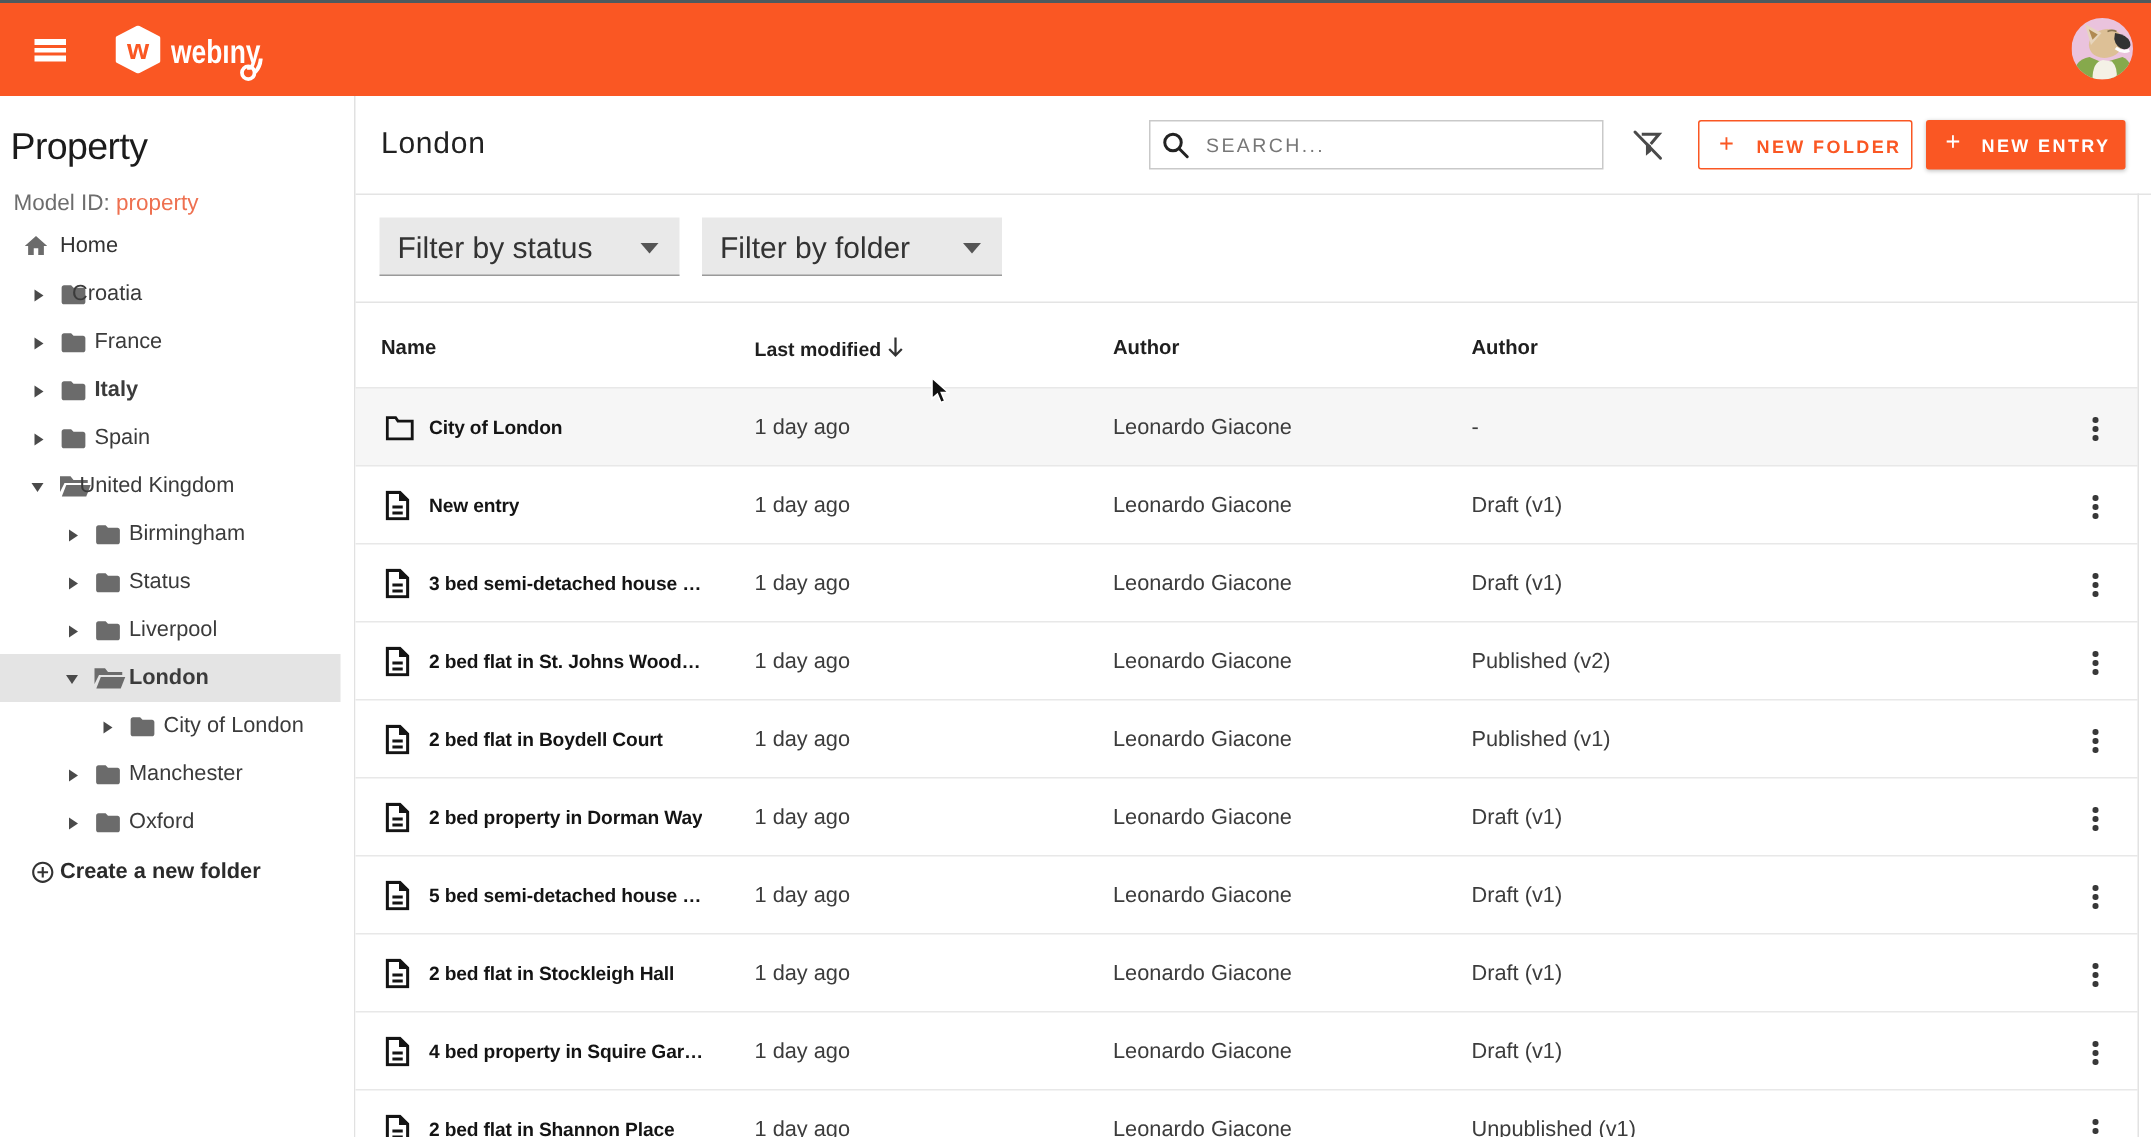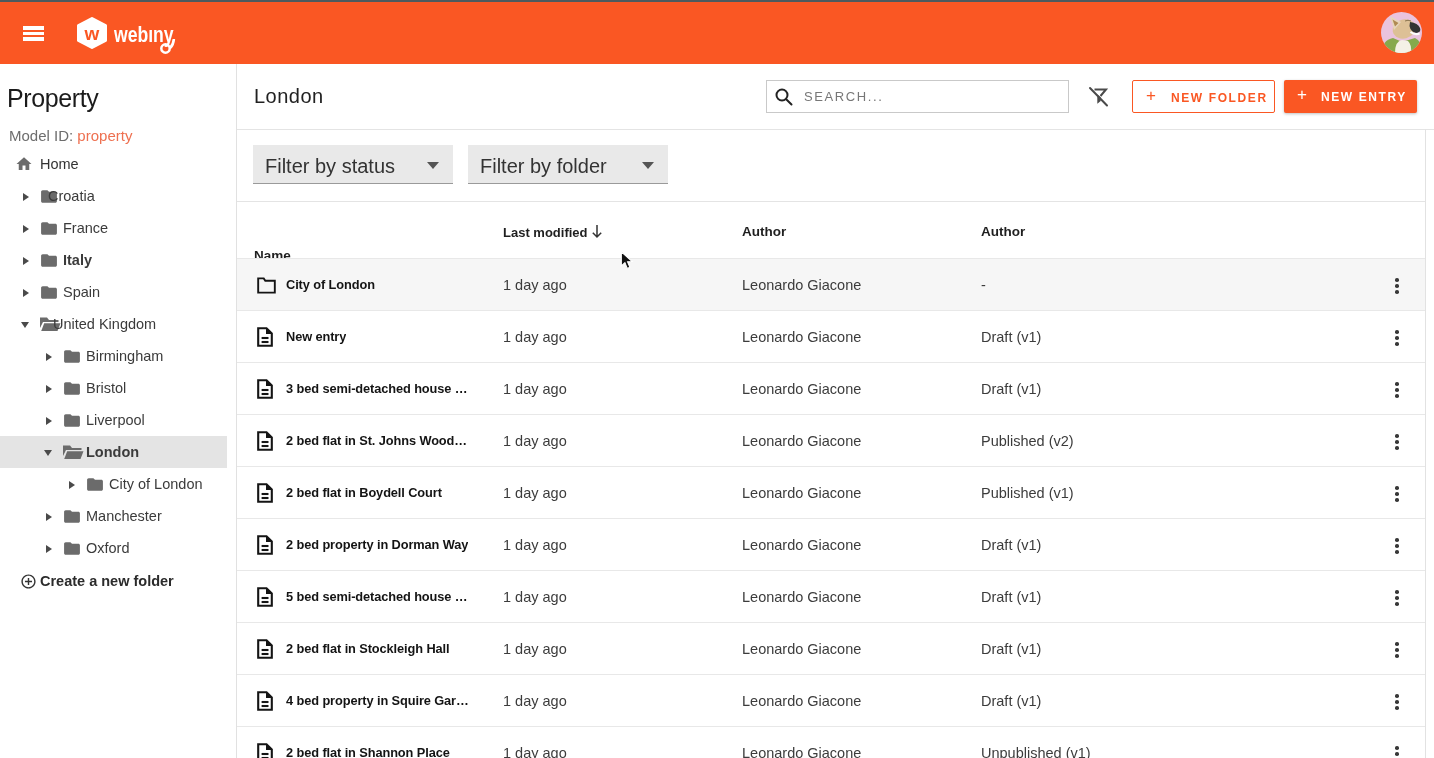--- a/index.html
+++ b/index.html
@@ -135,21 +135,21 @@
       <span class="fico" style="left:62px;"><svg width="20" height="19" viewBox="0 0 24 24">
           <path fill="#6b6b6b" d="M10 4H4c-1.1 0-2 .9-2 2v12c0 1.1.9 2 2 2h16c1.1 0 2-.9 2-2V8c0-1.1-.9-2-2-2h-8l-2-2z"></path>
         </svg></span>
       <span class="lbl" style="left:86px; ">Birmingham</span>
     </div>
     <div class="trow abs" style="top:372px;">
       <span class="tri r" style="left:46px;"></span>
       <span class="fico" style="left:62px;"><svg width="20" height="19" viewBox="0 0 24 24">
           <path fill="#6b6b6b" d="M10 4H4c-1.1 0-2 .9-2 2v12c0 1.1.9 2 2 2h16c1.1 0 2-.9 2-2V8c0-1.1-.9-2-2-2h-8l-2-2z"></path>
         </svg></span>
-      <span class="lbl" style="left:86px; ">Bristol</span>
+      <span class="lbl" style="left:86px; ">Status</span>
     </div>
     <div class="trow abs" style="top:404px;">
       <span class="tri r" style="left:46px;"></span>
       <span class="fico" style="left:62px;"><svg width="20" height="19" viewBox="0 0 24 24">
           <path fill="#6b6b6b" d="M10 4H4c-1.1 0-2 .9-2 2v12c0 1.1.9 2 2 2h16c1.1 0 2-.9 2-2V8c0-1.1-.9-2-2-2h-8l-2-2z"></path>
         </svg></span>
       <span class="lbl" style="left:86px; ">Liverpool</span>
     </div>
     <div class="trow abs" style="top:436px;">
       <span class="tri d" style="left:44px;"></span>
@@ -211,21 +211,21 @@
 <div class="abs" id="hdr-border"></div>
 <div class="abs fsel" style="left:253px;">
     <span class="ftxt">Filter by status</span>
     <span class="farr"></span>
   </div>
 <div class="abs fsel" style="left:468px;">
     <span class="ftxt">Filter by folder</span>
     <span class="farr"></span>
   </div>
 <div class="abs" id="filter-border"></div>
-<div class="abs th" style="left:254px;margin-top:24px;">Name</div>
+<div class="abs th" style="left:254px;">Name</div>
 <div class="abs th" style="left:503px; font-size:13px; top:224.5px;">Last modified</div>
 <svg class="abs" style="left:590px; top:224px;" width="14" height="15" viewBox="0 0 14 15">
   <path d="M7 1 V12.5 M2.8 8.7 L7 13 L11.2 8.7" fill="none" stroke="#333" stroke-width="1.5"></path>
 </svg>
 <div class="abs th" style="left:742px;">Author</div>
 <div class="abs th" style="left:981px;">Author</div>
 <div class="abs" id="rows">
     <div class="row alt" style="top:258px;">
       <span class="icon" style="top:18px;"><svg width="19" height="17" viewBox="0 0 24 21">
           <path d="M1.5 19.5 V1.5 H8.5 L10.5 4.5 H22.5 V19.5 Z" fill="none" stroke="#141414" stroke-width="2.4"></path>

